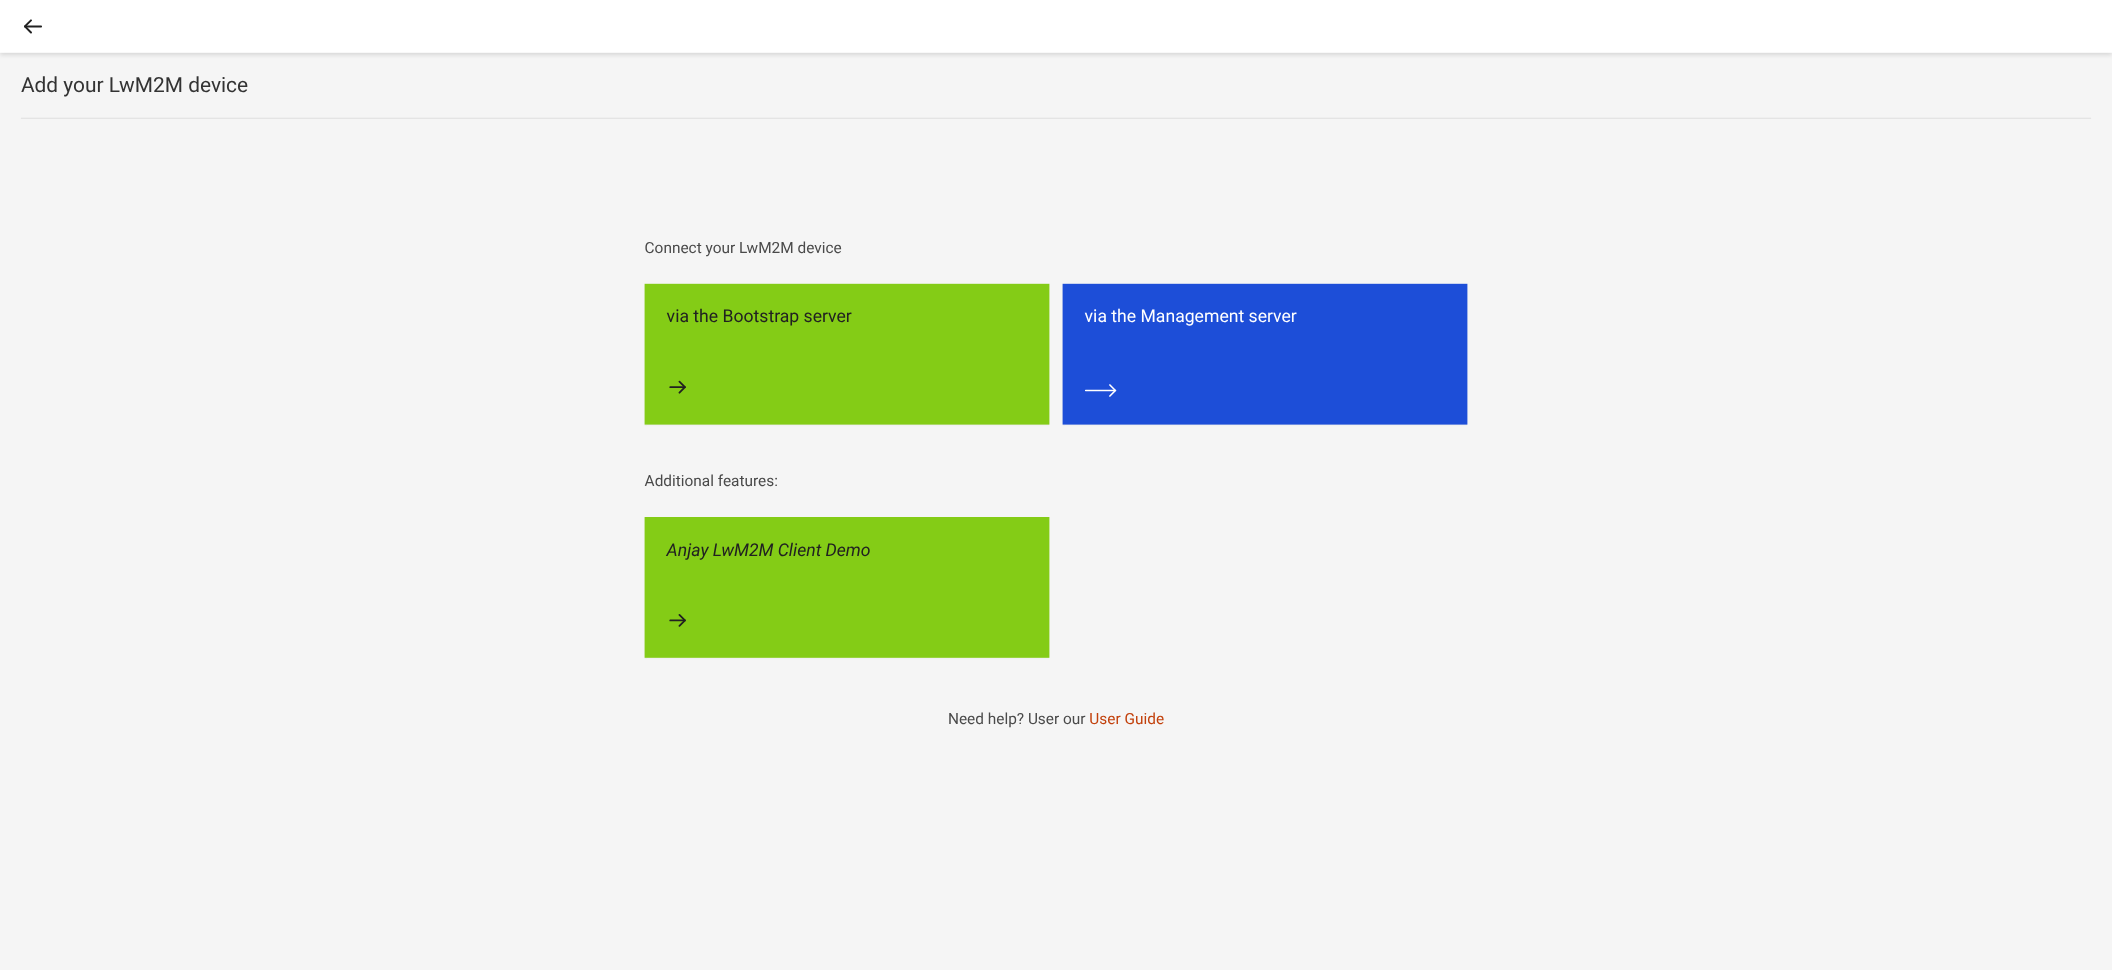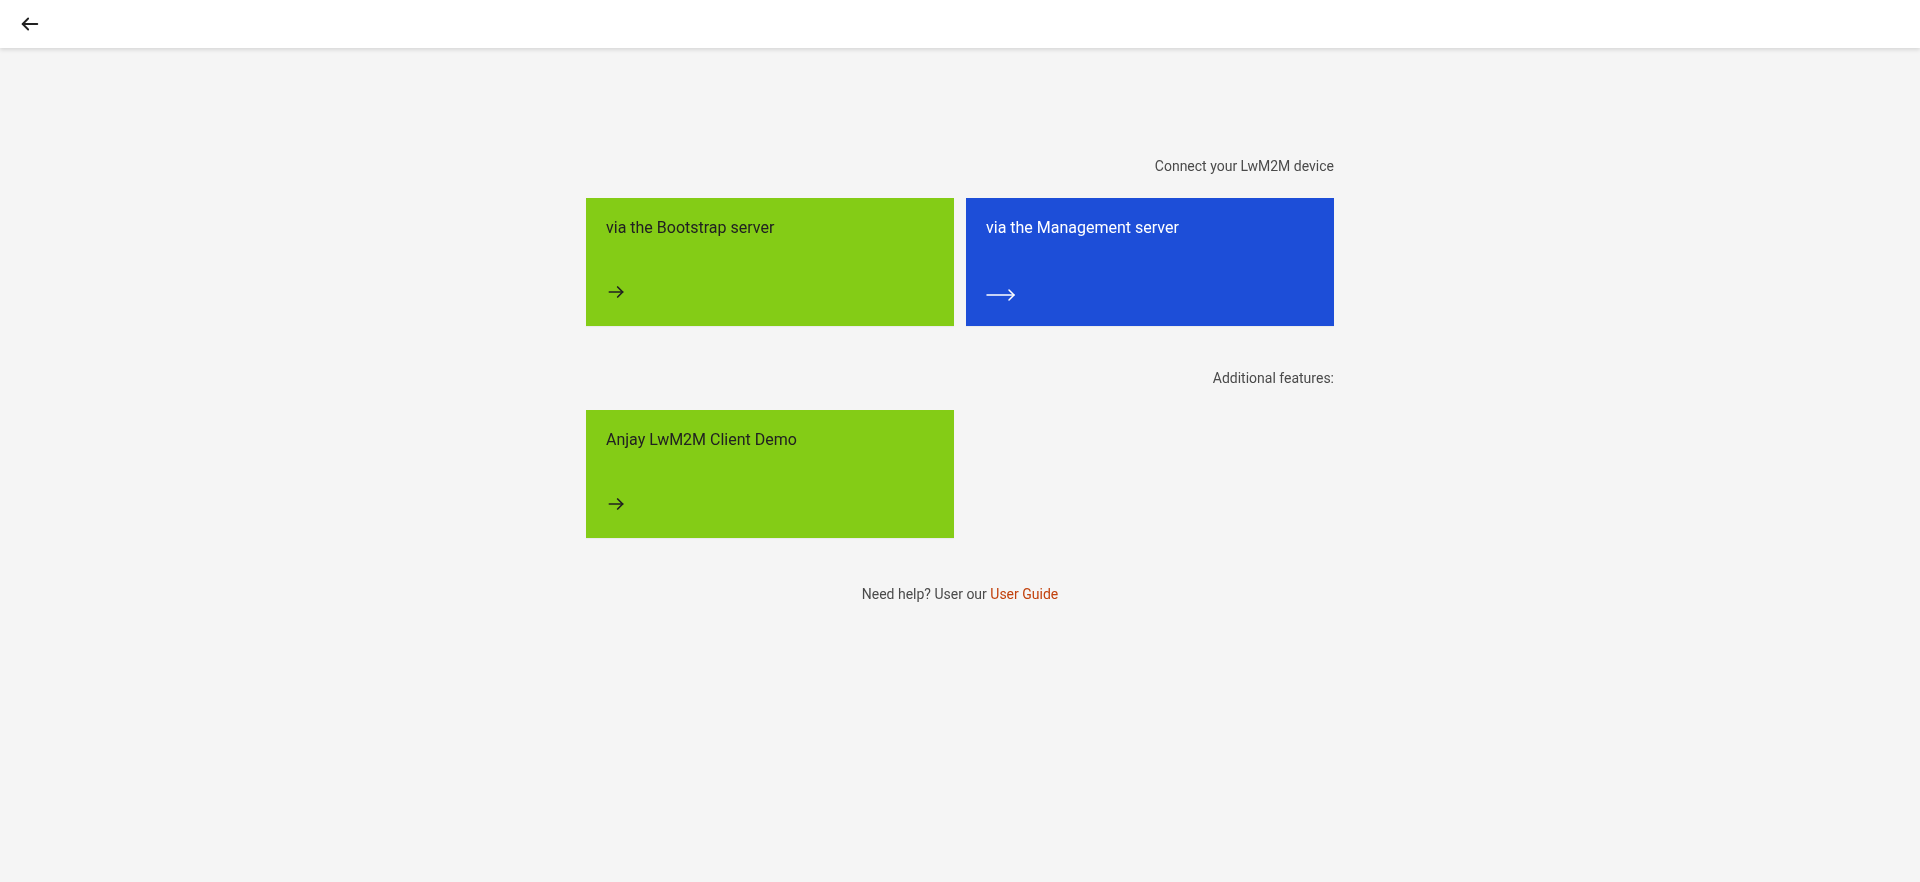--- a/index.html
+++ b/index.html
@@ -43,30 +43,30 @@
     }
     .content-area {
       max-width: 748px;
       margin: 0 auto;
       padding-top: 110px;
     }
     .section-label {
       font-size: 14px;
       color: #4a4a4a;
       margin-bottom: 24px;
-      text-align: right;
     }
     .card-grid {
       display: grid;
       grid-template-columns: 1fr 1fr;
       gap: 12px;
       margin-bottom: 44px;
     }
     .card-grid.single {
       grid-template-columns: 1fr 1fr;
+      font-style: italic;
     }
     .card-grid.single .spacer {
       visibility: hidden;
     }
     .card {
       background: #84cc16;
       padding: 20px;
       height: 128px;
       display: flex;
       flex-direction: column;
@@ -110,20 +110,21 @@
 <div class="top-bar">
   <div class="back-btn">
     <svg width="22" height="22" viewBox="0 0 24 24" fill="none" stroke="currentColor" stroke-width="2" stroke-linecap="round" stroke-linejoin="round">
       <line x1="20" y1="12" x2="4" y2="12"></line>
       <polyline points="10 18 4 12 10 6"></polyline>
     </svg>
   </div>
 </div>
 
 <div class="page-container">
+  <h1 class="page-title">Add your LwM2M device</h1>
 
   <div class="content-area">
 
     <div class="section-label">Connect your LwM2M device</div>
 
     <div class="card-grid">
       <div class="card">
         <div class="card-title">via the Bootstrap server</div>
         <div class="card-arrow">
           <svg width="20" height="20" viewBox="0 0 24 24" fill="none" stroke="currentColor" stroke-width="2" stroke-linecap="round" stroke-linejoin="round">

